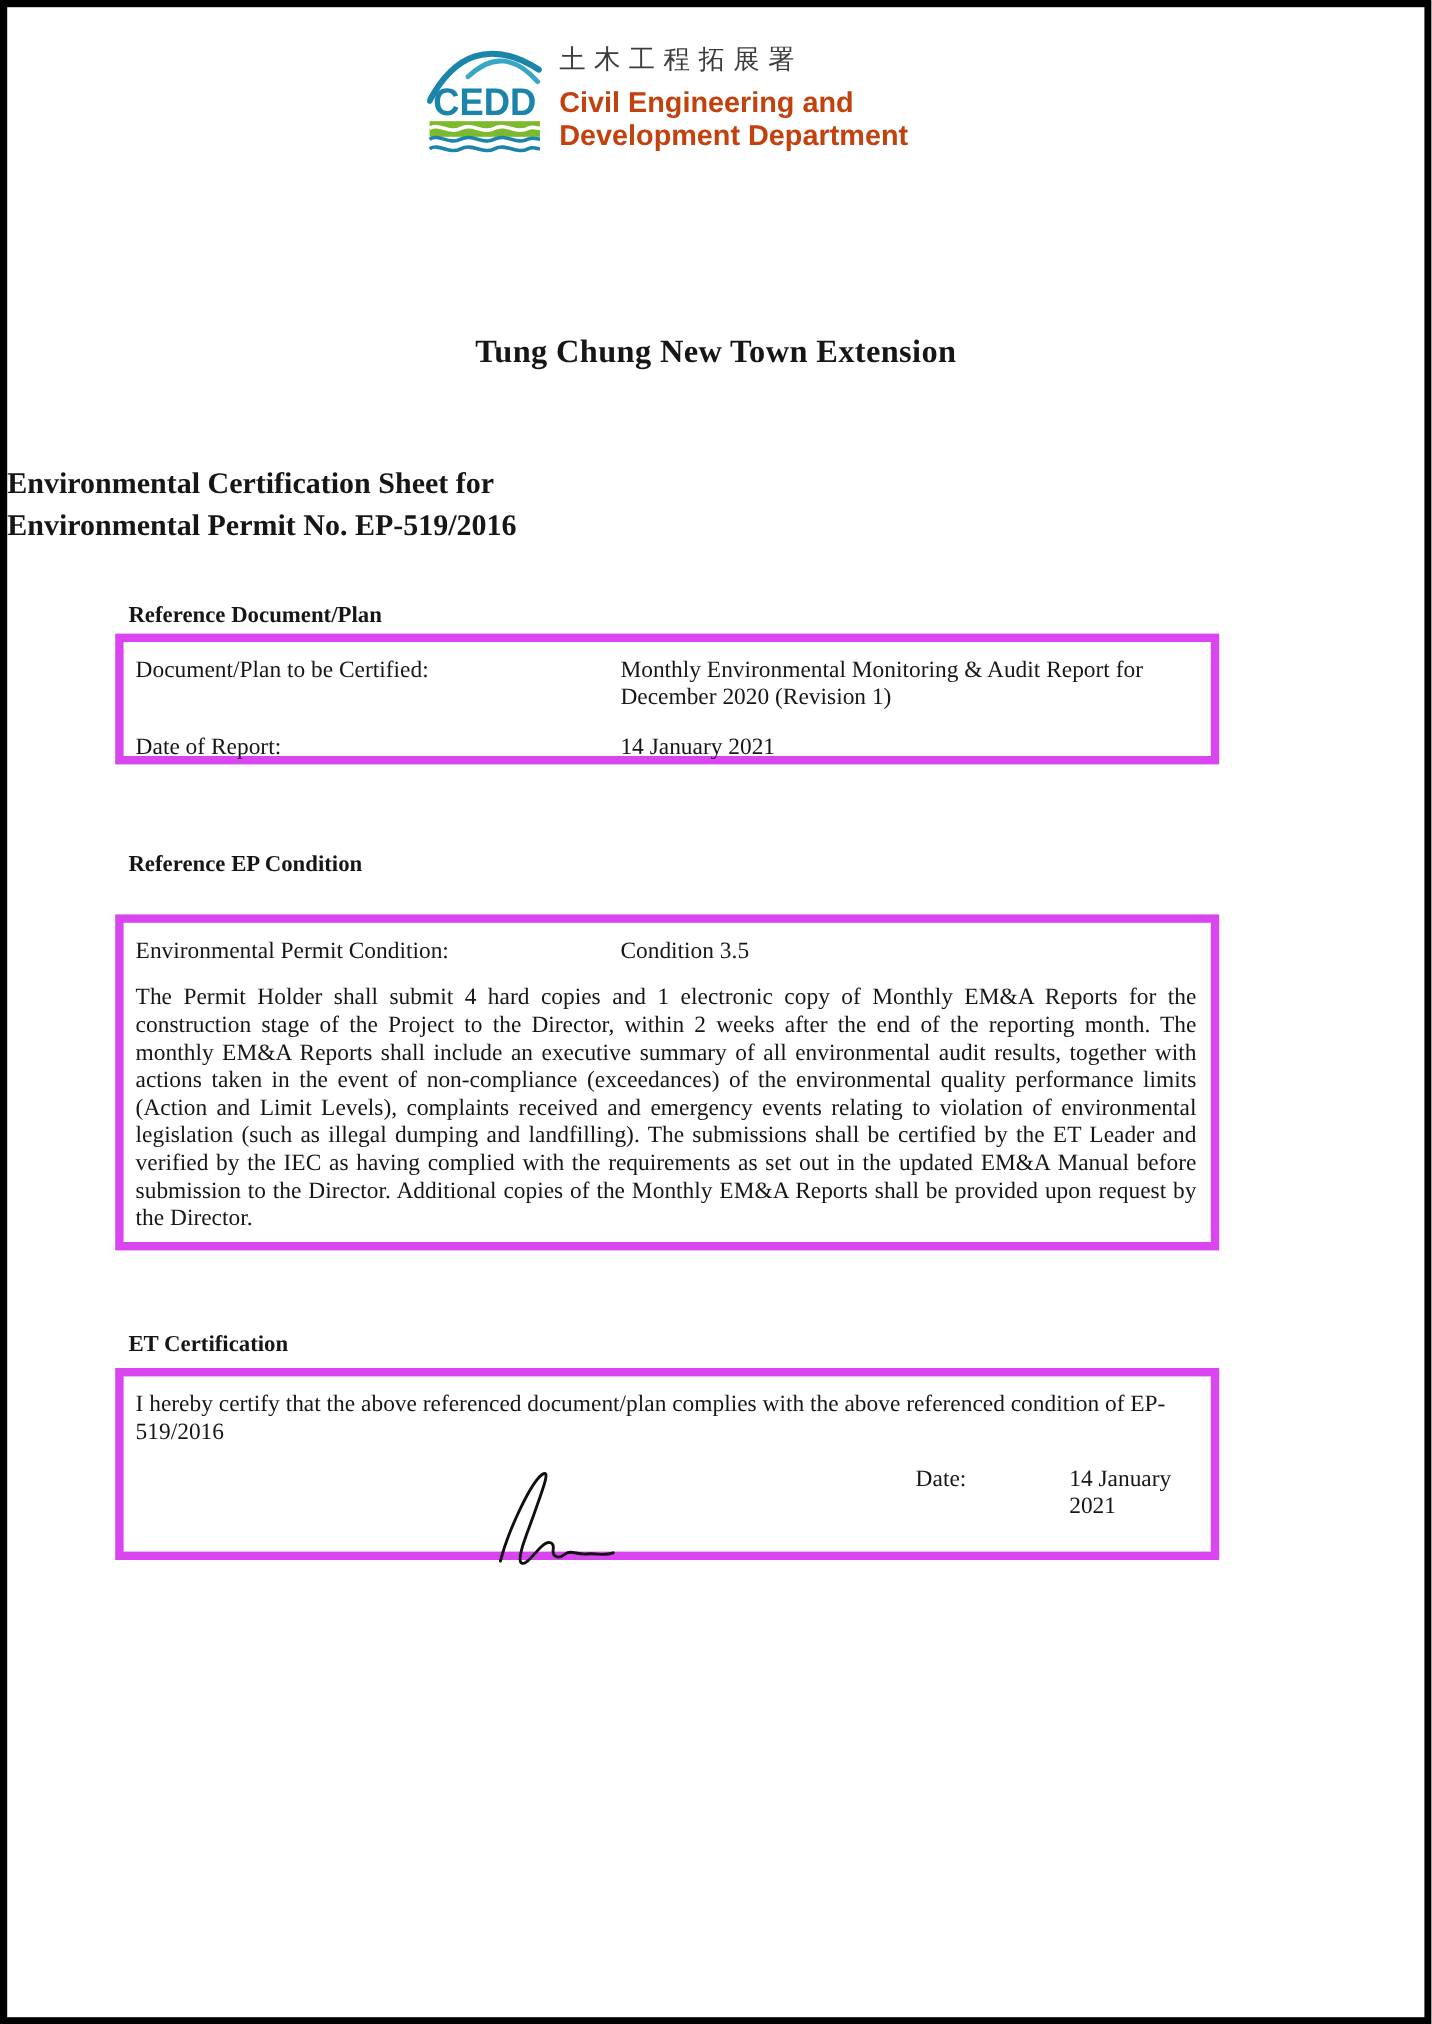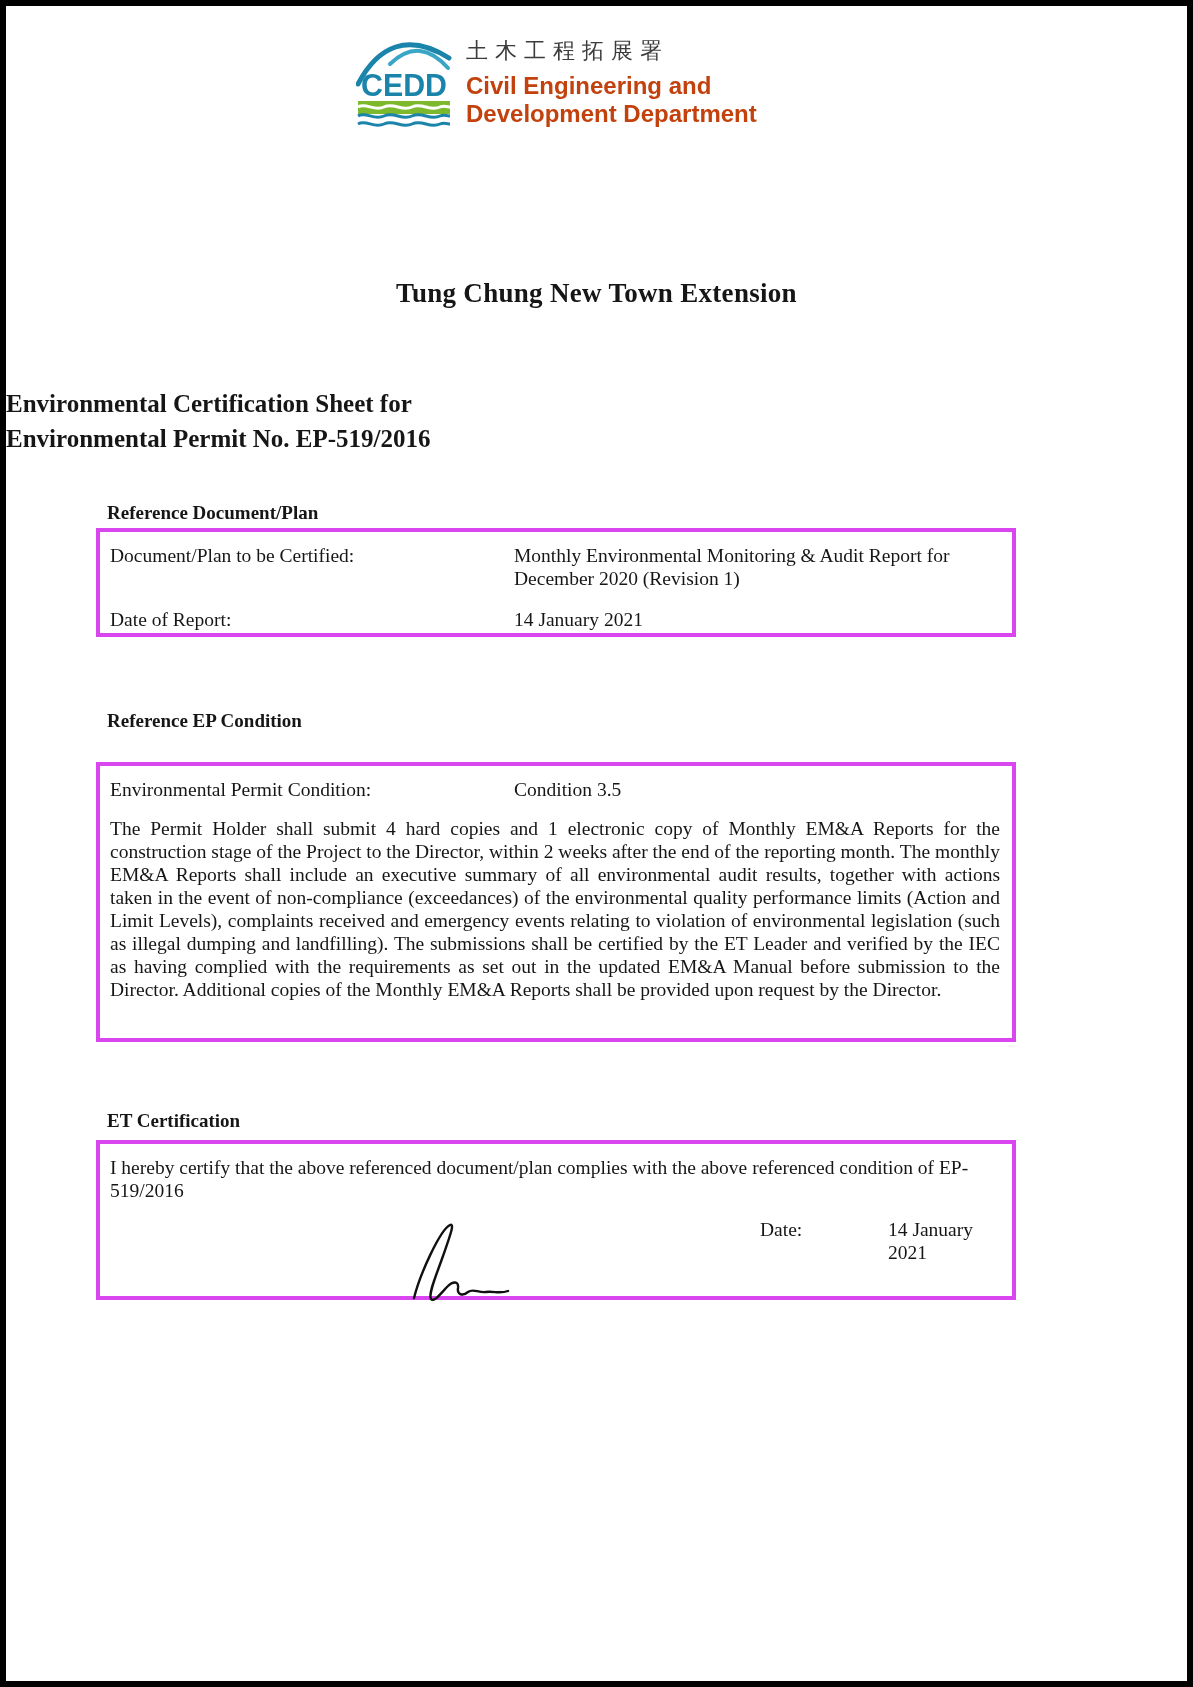--- a/index.html
+++ b/index.html
@@ -44,21 +44,21 @@
     font-weight:bold; font-size:19px;
   }
   .sec-heading.h-refdoc { top:496px; }
   .sec-heading.h-refep  { top:704px; }
   .sec-heading.h-etcert { top:1104px; }
 
   
   .box {
     position:absolute; left:90px; width:920px;
     box-sizing:border-box;
-    border:4px solid #d946ef;
+    border:7px solid #d946ef;
     background:#ffffff;
     padding:12px 10px;
     font-size:19.5px; line-height:23px;
   }
   .box-refdoc { top:522px; height:109px; }
   .box-refep  { top:756px; height:280px; }
   .box-etcert { top:1134px; height:160px; padding:0; }
 
   .kv-row { display:grid; grid-template-columns:404px 1fr; }
   .kv-row + .kv-row { margin-top:18px;font-family:Liberation Serif, serif; }

